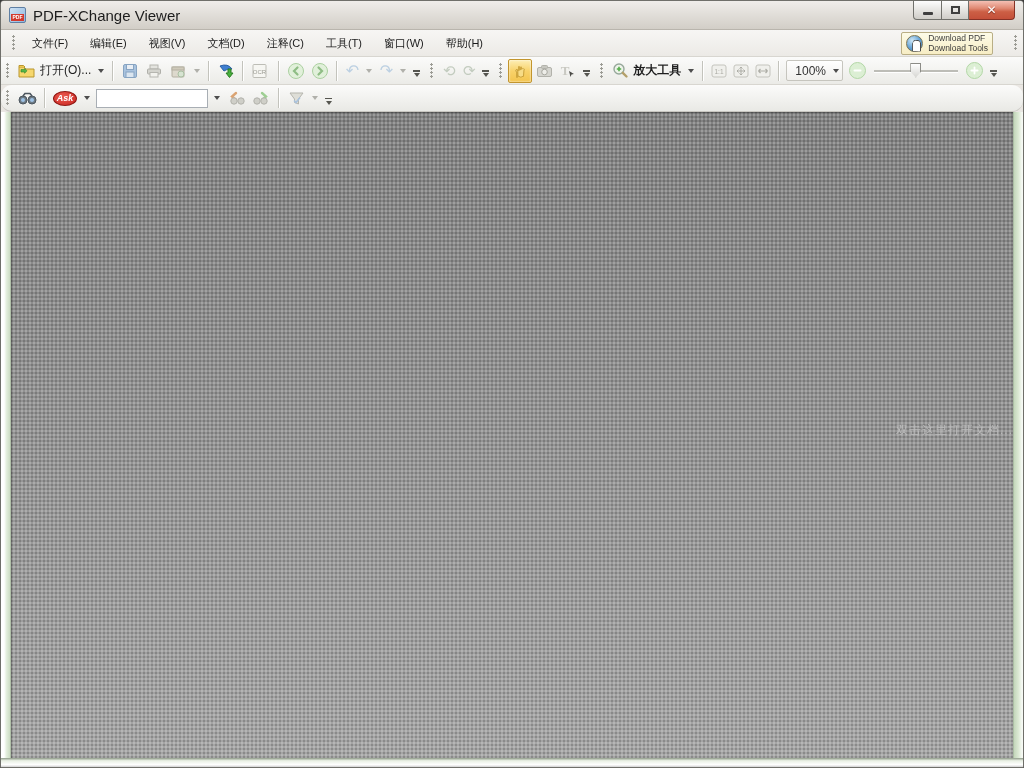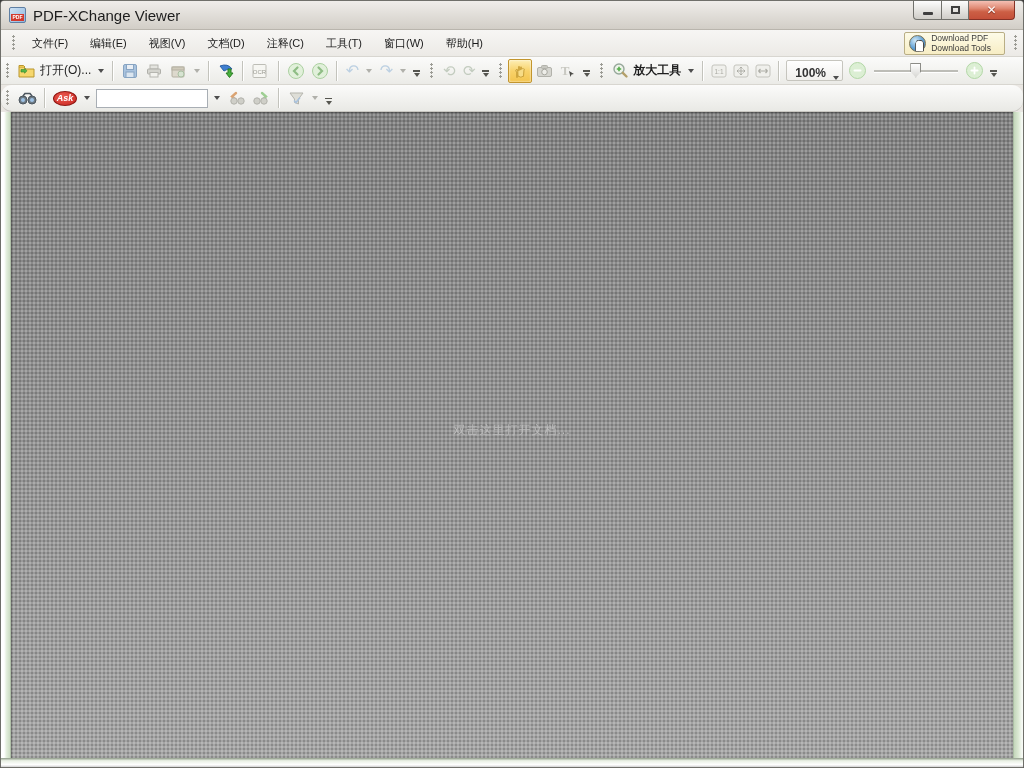--- a/index.html
+++ b/index.html
@@ -46,36 +46,36 @@
   .tbtn { height:24px; min-width:24px; display:flex; align-items:center; justify-content:center;
     border:1px solid transparent; border-radius:2px; padding:0 2px; }
   .tbtn.selected { background:linear-gradient(#fdeeb5,#f8d26a 50%,#f3c44e);
     border-color:#c2952e; box-shadow:inset 0 0 2px #fff; }
   .tlabel { font-size:12px; color:#1f1f1f; margin-left:4px; white-space:nowrap; }
 
   
   .menubar { height:27px; background:linear-gradient(#f7f6f4,#eceae6); border-bottom:1px solid #d8d6d0;
     padding-left:6px; }
   .menu-item { font-size:11px; color:#1b1b1b; padding:4px 11px; }
-  .download-btn { margin-left:auto; margin-right:4px; display:flex; align-items:center; height:23px;
-    background:linear-gradient(#fdfbe8,#f7edc4); border:1px solid #b9ae85; border-radius:2px; padding:0 13px 0 4px; }
+  .download-btn { margin-left:auto; margin-right:16px; display:flex; align-items:center; height:23px;
+    background:linear-gradient(#fdfbe8,#f7edc4); border:1px solid #b9ae85; border-radius:2px; padding:0 4px 0 4px; }
   .globe { width:17px; height:17px; border-radius:50%; position:relative; margin-right:5px;
     background:radial-gradient(circle at 35% 30%,#cfe8f7,#5f9fd4 55%,#3a77ad); border:1px solid #7b7455; }
   .globe::after { content:""; position:absolute; left:5px; top:4px; width:7px; height:10px;
     background:#fff; border:1px solid #4a4a4a; border-radius:3px 3px 1px 1px;
     clip-path:polygon(0 35%,20% 0,45% 10%,45% 0,75% 0,100% 30%,100% 100%,0 100%); }
   .dl-text { font-size:8.5px; line-height:10px; color:#3c3c3c; text-align:left; white-space:nowrap; }
 
   
   .toolbar1 { height:28px; background:linear-gradient(#fbfbfa,#ebebe7); border-bottom:1px solid #d8d6d0; }
   .toolbar2 { height:27px; background:linear-gradient(#fbfbfa,#e9e9e5); border-bottom:1px solid #c9c7c1;border-radius:11px; }
   svg.ic { display:block; }
 
-  .zoom-combo { display:flex; align-items:flex-end; height:21px; border:1px solid #c6c5be; border-radius:2px;
-    background:linear-gradient(#ffffff,#f0efec); padding:0 3px 0 8px; margin:0 2px;font-weight:bold; }
+  .zoom-combo { display:flex; align-items:center; height:21px; border:1px solid #c6c5be; border-radius:2px;
+    background:linear-gradient(#ffffff,#f0efec); padding:0 3px 0 8px; margin:0 2px; }
   .zoom-combo .val { font-size:12px; color:#333; width:38px; }
   .slider { position:relative; width:84px; height:20px; margin:0 4px; }
   .slider .track { position:absolute; top:9px; left:0; right:0; height:2px; background:#bdbdb7; box-shadow:0 1px 0 #fff; }
   .slider .thumb { position:absolute; left:36px; top:2px; width:11px; height:15px;
     background:linear-gradient(#ffffff,#d7d7d3); border:1px solid #8c8c87;
     clip-path:polygon(0 0,100% 0,100% 60%,50% 100%,0 60%); }
   .search-box { display:flex; align-items:center; height:19px; width:112px; background:#fff;
     border:1px solid #a8aeb4; margin:0 2px; padding:2px 4px; }
   .search-box input { border:none; outline:none; width:100%; font-size:11px; background:transparent; }
   .ask-badge { width:24px; height:15px; background:radial-gradient(ellipse at 40% 35%,#ea5a50,#c8241f);
@@ -87,21 +87,21 @@
   .edge-r { right:0; background:linear-gradient(to left,#f6f9f4 10%,#dce9d4 45%,#c3d6ba 90%,#94a48e 100%); }
   .edge-b { position:absolute; left:0; right:0; bottom:0; height:9px;
     background:linear-gradient(#8f9b89,#e9f0e4 30%,#ffffff 75%,#cfcfcf); }
   .canvas { position:absolute; top:111px; left:10px; right:10px; bottom:9px;
     background-image:
       radial-gradient(circle at 1px 1px, rgba(0,0,0,0.16) 1px, transparent 1.5px),
       radial-gradient(circle at 3px 3px, rgba(255,255,255,0.20) 1px, transparent 1.5px),
       linear-gradient(#828282,#a5a5a5);
     background-size:4px 4px,4px 4px,100% 100%;
     box-shadow:inset 1px 1px 0 rgba(0,0,0,0.25);
-    display:flex; align-items:center; justify-content:center; }
+    display:flex; align-items:center; justify-content:flex-end; }
   .canvas-hint { font-size:12px; color:#bcbcbc; letter-spacing:1px; margin-top:-10px; }
 </style>
 </head>
 <body>
 
 <div class="window">
 
   <div class="titlebar">
     <div class="app-icon"></div>
     <div class="title-text">PDF-XChange Viewer</div>

